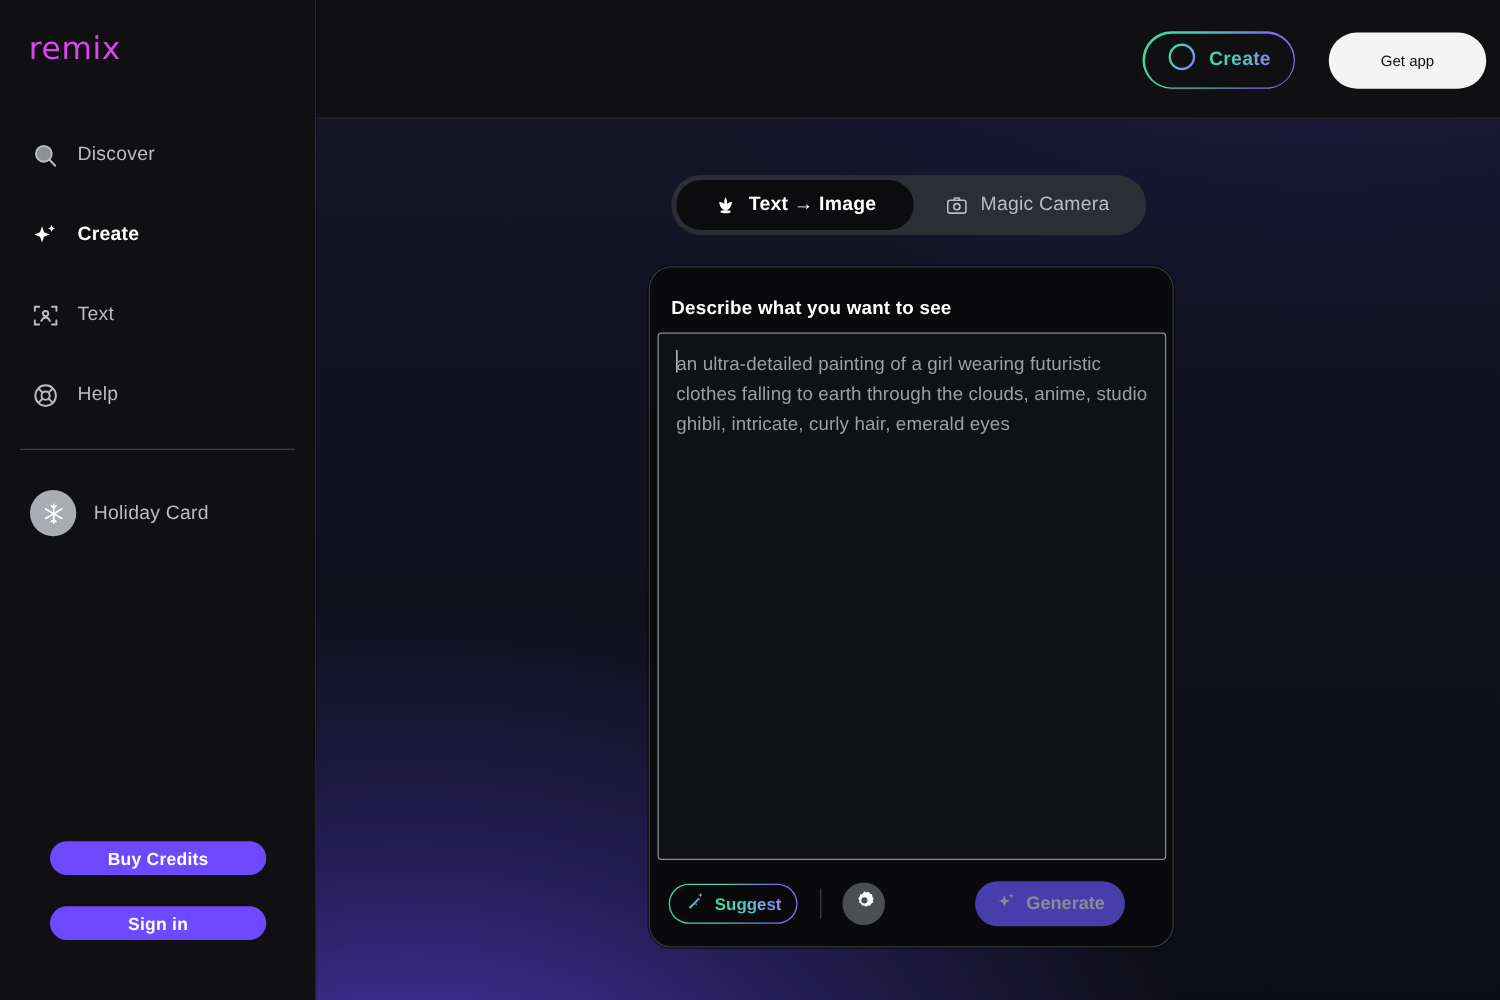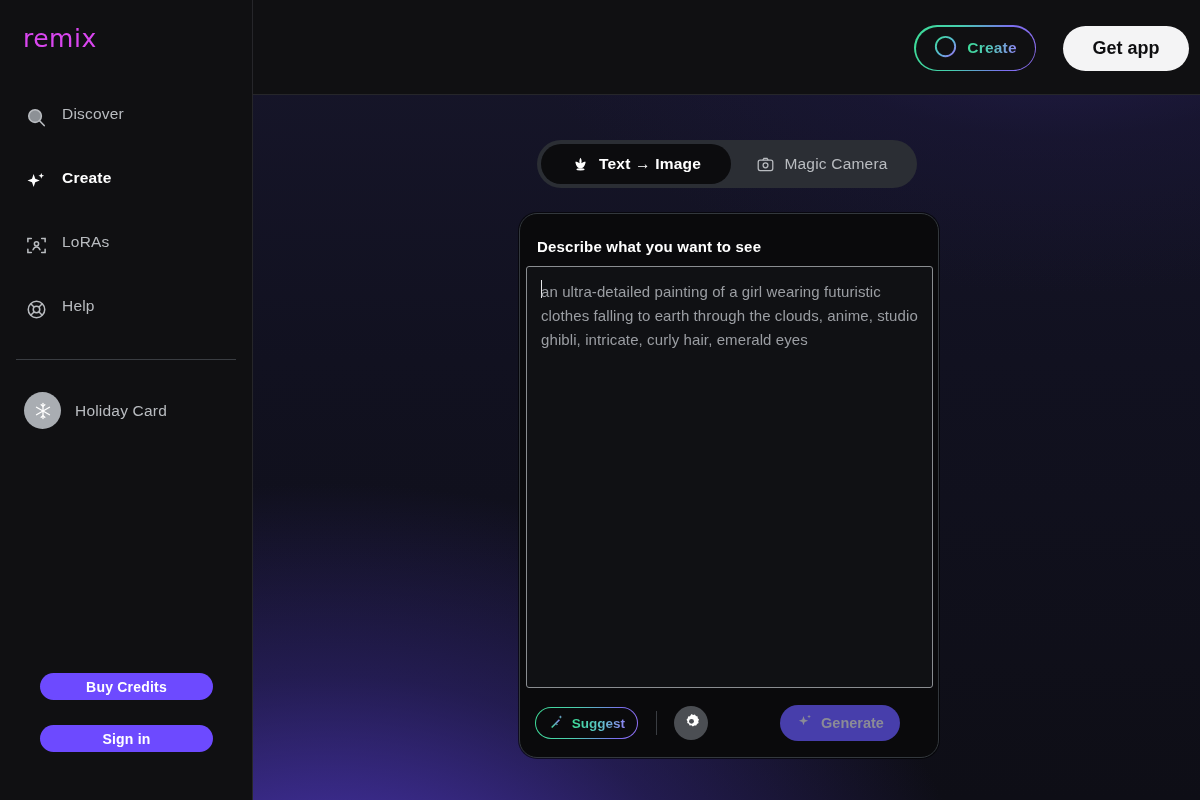--- a/index.html
+++ b/index.html
@@ -19,21 +19,21 @@
     border-right: 1px solid #26262a;
   }
   #logo {
     position: absolute; left: 23px; top: 24px;
     font-size: 25px; letter-spacing: 0.5px;
     color: #d946ef; font-weight: 400;
     font-family: "DejaVu Sans", sans-serif;
   }
   .nav-list { position: absolute; left: 0; top: 105px; width: 253px; }
   .nav-item {
-    display: flex; 
+    display: flex; align-items: center;
     height: 38px; margin-bottom: 26px;
     padding-left: 24px; cursor: pointer;
   }
   .nav-icon {
     width: 24px; height: 24px; margin-right: 14px;
     display: flex; align-items: center; justify-content: center;
     flex: 0 0 24px;
   }
   .nav-label { font-size: 15.5px; color: #b9bcc0; letter-spacing: 0.2px; }
   .nav-item.active .nav-label { color: #ffffff; font-weight: 700; }
@@ -96,21 +96,21 @@
     font-size: 15.5px; font-weight: 700; letter-spacing: 0.2px;
     background: linear-gradient(95deg, #3ddc97 0%, #53c9bb 45%, #8f83f4 100%);
     -webkit-background-clip: text; background-clip: text;
     -webkit-text-fill-color: transparent; color: transparent;
     margin-left: 9px;
   }
   #get-app-btn {
     position: absolute; right: 11px; top: 26px;
     width: 126px; height: 45px; border-radius: 23px;
     background: #f4f4f5; border: none; color: #0e0e10;
-    font-size: 18px; font-weight: 700; cursor: pointer;
+    font-size: 12px; font-weight: 400; cursor: pointer;
     font-family: "Liberation Sans", sans-serif;
   }
 
   
   #tabs {
     position: absolute; left: 284px; top: 140px;
     width: 380px; height: 48px; border-radius: 24px;
     background: #2b2e34;
     display: flex; align-items: center; padding: 4px;
   }
@@ -228,21 +228,21 @@
         <span class="nav-icon">
           <svg width="23" height="23" viewBox="0 0 24 24" fill="none" stroke="#b9bcc0" stroke-width="1.6" stroke-linecap="round">
             <path d="M3 8 V4.6 H6.6"></path>
               <path d="M17.4 4.6 H21 V8"></path>
             <path d="M21 16 V19.4 H17.4"></path>
               <path d="M6.6 19.4 H3 V16"></path>
             <circle cx="12" cy="10.3" r="2.2"></circle>
             <path d="M8.4 16.4 c0.9 -2 2.1 -2.8 3.6 -2.8 s2.7 0.8 3.6 2.8"></path>
           </svg>
         </span>
-        <span class="nav-label">LoRAs</span>
+        <span class="nav-label">Text</span>
       </div>
 
       <div class="nav-item">
         <span class="nav-icon">
           <svg width="23" height="23" viewBox="0 0 24 24" fill="none" stroke="#b9bcc0" stroke-width="1.6">
             <circle cx="12" cy="12" r="8.6"></circle>
             <circle cx="12" cy="12" r="3.4"></circle>
             <line x1="6" y1="6" x2="9.6" y2="9.6"></line>
             <line x1="14.4" y1="14.4" x2="18" y2="18"></line>
             <line x1="18" y1="6" x2="14.4" y2="9.6"></line>

